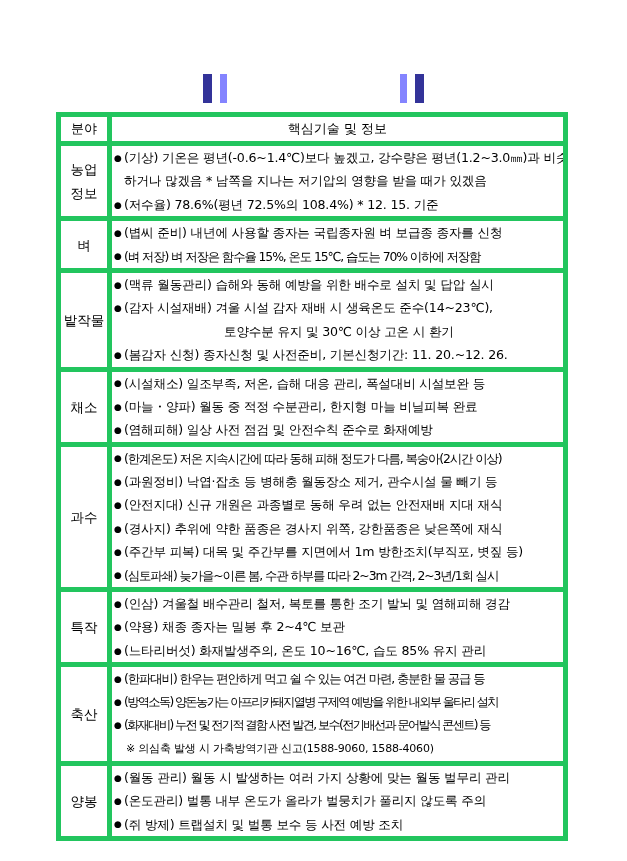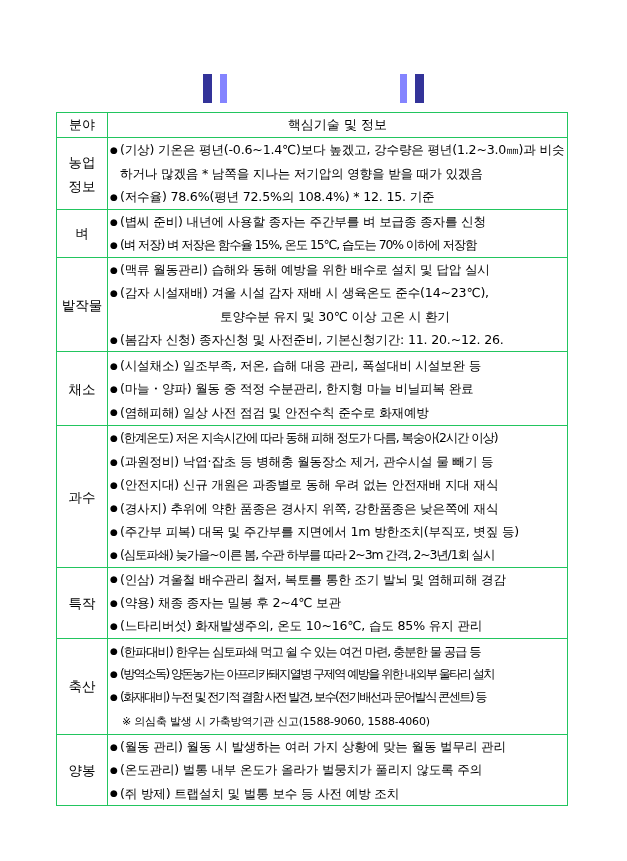--- a/index.html
+++ b/index.html
@@ -3,21 +3,21 @@
 <meta charset="utf-8">
 <style>
   html, body { margin: 0; padding: 0; background: #ffffff; }
   body { width: 627px; height: 861px; position: relative; font-family: "DejaVu Sans", "Liberation Sans", sans-serif; color: #000; overflow: hidden; }
   .title-wrap { position: absolute; top: 74px; left: 0; width: 627px; height: 31px; }
   .bar { position: absolute; top: 0; height: 29px; }
   .bar.dark { background: #333399; width: 9px; }
   .bar.light { background: #8484ff; width: 7px; }
   .title-box { position: absolute; left: 237px; top: 0; width: 149px; height: 27px; border: 1px solid #000; display: flex; align-items: center; justify-content: center; font-size: 16px; font-weight: bold; letter-spacing: 20px; padding-left: 20px; box-sizing: content-box; }
   table.summary { position: absolute; left: 56px; top: 112px; width: 512px; border-collapse: collapse; table-layout: fixed; }
-  table.summary td, table.summary th { border: 1px solid #22c55e; padding: 0; }
+  table.summary td, table.summary th { border: 5px solid #22c55e; padding: 0; }
   th { font-weight: normal; font-size: 13px; height: 24px; }
   td.cat { width: 50px; text-align: center; vertical-align: middle; font-size: 13.5px; line-height: 24px; margin-left: 18px; }
   td.body { vertical-align: middle; padding: 2px 0 2px 0; overflow: hidden; }
   .line { white-space: nowrap; font-size: 12.6px; line-height: 23.4px; height: 23.4px; overflow: hidden; letter-spacing: -0.2px; }
   .line.tight { letter-spacing: -1.1px; font-size: 12.4px; }
   .line.compact { letter-spacing: -1.6px; font-size: 12.2px; }
   .line.indent { padding-left: 12px; }
   .line.indent-center { padding-left: 112px; }
   .bullet { display: inline-block; width: 10px; font-size: 9px; vertical-align: middle; padding-left: 2px; }
   .note { padding-left: 14px; }
@@ -51,21 +51,21 @@
     <td class="body">
       <div class="line"><span class="bullet">●</span><span>(기상) 기온은 평년(-0.6~1.4℃)보다 높겠고, 강수량은 평년(1.2~3.0㎜)과 비슷</span></div>
       <div class="line indent"><span>하거나 많겠음 * 남쪽을 지나는 저기압의 영향을 받을 때가 있겠음</span></div>
       <div class="line"><span class="bullet">●</span><span>(저수율) 78.6%(평년 72.5%의 108.4%)   * 12. 15. 기준</span></div>
     </td>
   </tr>
 
   <tr style="height:47px">
     <td class="cat">벼</td>
     <td class="body">
-      <div class="line"><span class="bullet">●</span><span>(볍씨 준비) 내년에 사용할 종자는 주간부를 벼 보급종 종자를 신청</span></div>
+      <div class="line"><span class="bullet">●</span><span>(볍씨 준비) 내년에 사용할 종자는 국립종자원 벼 보급종 종자를 신청</span></div>
       <div class="line tight"><span class="bullet">●</span><span>(벼 저장) 벼 저장은 함수율 15%, 온도 15℃, 습도는 70% 이하에 저장함</span></div>
     </td>
   </tr>
 
   <tr style="height:94px">
     <td class="cat">밭작물</td>
     <td class="body">
       <div class="line"><span class="bullet">●</span><span>(맥류 월동관리) 습해와 동해 예방을 위한 배수로 설치 및 답압 실시</span></div>
       <div class="line"><span class="bullet">●</span><span>(감자 시설재배) 겨울 시설 감자 재배 시 생육온도 준수(14~23℃),</span></div>
       <div class="line indent-center"><span>토양수분 유지 및 30℃ 이상 고온 시 환기</span></div>
@@ -100,21 +100,21 @@
     <td class="body">
       <div class="line"><span class="bullet">●</span><span>(인삼) 겨울철 배수관리 철저, 복토를 통한 조기 발뇌 및 염해피해 경감</span></div>
       <div class="line"><span class="bullet">●</span><span>(약용) 채종 종자는 밀봉 후 2~4℃ 보관</span></div>
       <div class="line"><span class="bullet">●</span><span>(느타리버섯) 화재발생주의, 온도 10~16℃, 습도 85% 유지 관리</span></div>
     </td>
   </tr>
 
   <tr style="height:96px">
     <td class="cat">축산</td>
     <td class="body">
-      <div class="line tight"><span class="bullet">●</span><span>(한파대비) 한우는 심토파쇄 먹고 쉴 수 있는 여건 마련, 충분한 물 공급 등</span></div>
+      <div class="line tight"><span class="bullet">●</span><span>(한파대비) 한우는 편안하게 먹고 쉴 수 있는 여건 마련, 충분한 물 공급 등</span></div>
       <div class="line compact"><span class="bullet">●</span><span>(방역소독) 양돈농가는 아프리카돼지열병 구제역 예방을 위한 내외부 울타리 설치</span></div>
       <div class="line compact"><span class="bullet">●</span><span>(화재대비) 누전 및 전기적 결함 사전 발견, 보수(전기배선과 문어발식 콘센트) 등</span></div>
       <div class="line note" style="font-size:11px"><span>※ 의심축 발생 시 가축방역기관 신고(1588-9060, 1588-4060)</span></div>
     </td>
   </tr>
 
   <tr style="height:70px">
     <td class="cat">양봉</td>
     <td class="body">
       <div class="line"><span class="bullet">●</span><span>(월동 관리) 월동 시 발생하는 여러 가지 상황에 맞는 월동 벌무리 관리</span></div>

